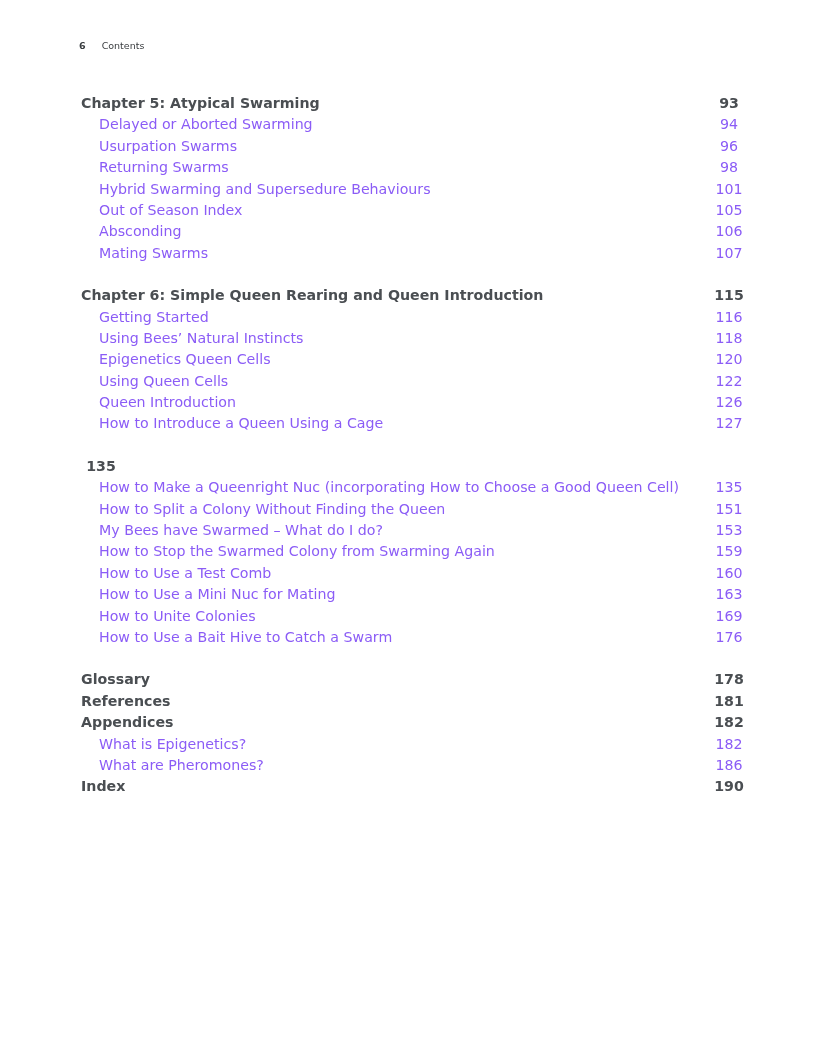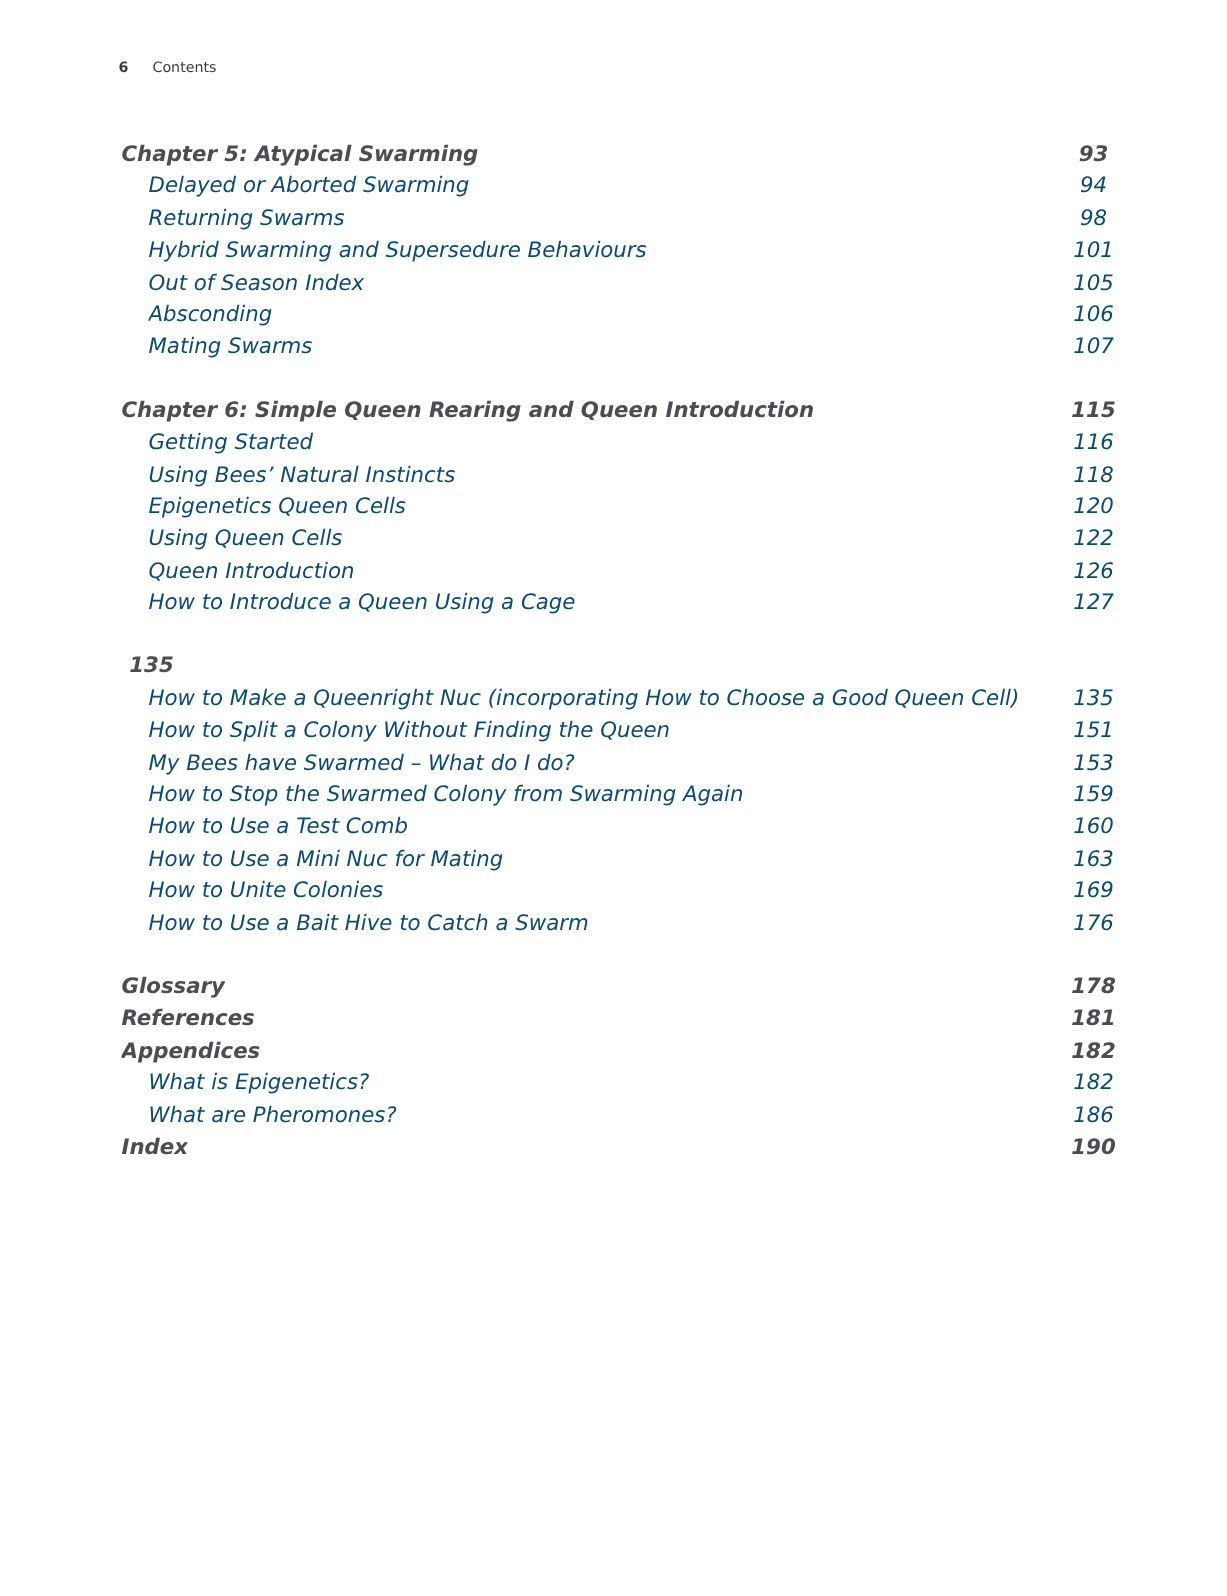--- a/index.html
+++ b/index.html
@@ -6,27 +6,27 @@
     body {
       width: 818px; height: 1064px; position: relative; overflow: hidden;
       font-family: "DejaVu Sans", sans-serif; color: #555a5e;
     }
     .running-header {
       position: absolute; left: 79px; top: 40px;
       font-size: 9.5px; color: #3a3d40; display: flex; gap: 16px;
     }
     .running-header .pnum { font-weight: bold; }
     .toc { position: absolute; left: 81px; top: 93px; width: 668px; }
-    .section { margin-bottom: 21px; font-style: italic; }
+    .section { margin-bottom: 21px; }
     .row {
       display: flex; justify-content: space-between; align-items: baseline;
       height: 21.4px; line-height: 21.4px; font-size: 14.2px; white-space: nowrap;
     }
     .row.heading { font-weight: bold; color: #4a4e52; }
-    .row.sub { padding-left: 18px; color: #0c4a6e; font-weight: normal; }
+    .row.sub { padding-left: 18px; color: #8b5cf6; font-weight: normal; }
     .row .label { overflow: hidden; }
     .row .page { text-align: center; min-width: 40px; }
     .tail { margin-top: 0; }
   </style>
 </head>
 <body>
 
 <div class="running-header">
   <span class="pnum">6</span>
   <span>Contents</span>
@@ -35,20 +35,24 @@
 <div class="toc">
 
   <div class="section">
     <div class="row heading">
       <span class="label">Chapter 5: Atypical Swarming</span>
       <span class="page">93</span>
     </div>
     <div class="row sub">
         <span class="label">Delayed or Aborted Swarming</span>
         <span class="page">94</span>
+      </div>
+    <div class="row sub">
+        <span class="label">Usurpation Swarms</span>
+        <span class="page">96</span>
       </div>
     <div class="row sub">
         <span class="label">Returning Swarms</span>
         <span class="page">98</span>
       </div>
     <div class="row sub">
         <span class="label">Hybrid Swarming and Supersedure Behaviours</span>
         <span class="page">101</span>
       </div>
     <div class="row sub">

